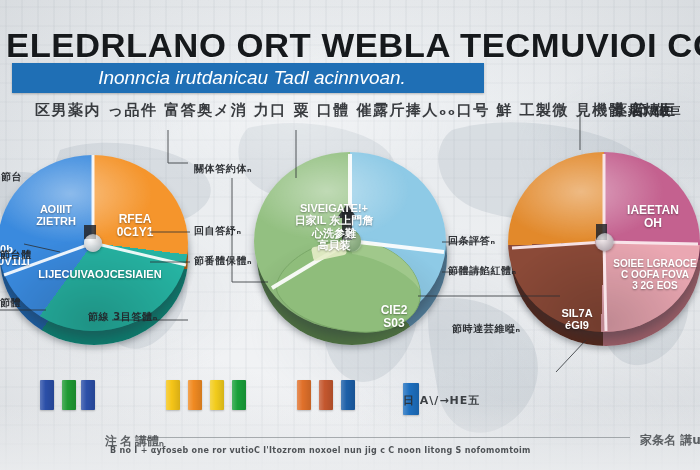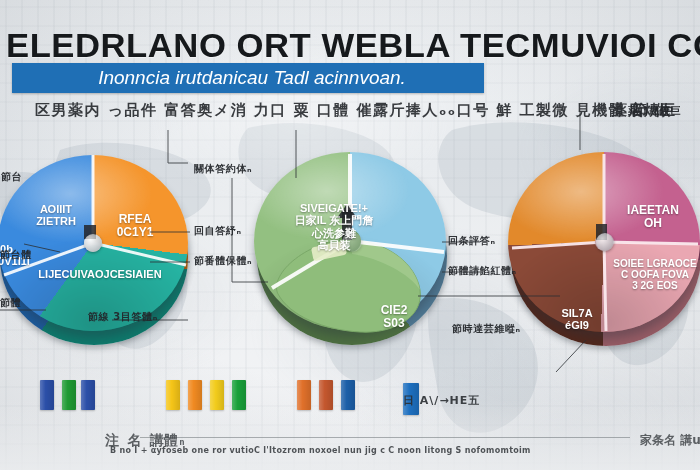--- a/index.html
+++ b/index.html
@@ -154,23 +154,23 @@
     letter-spacing:.3px;font-family:"DejaVu Sans", sans-serif;
     filter:blur(.3px);opacity:.85;
   }
   .legend-right-label{
     position:absolute;left:403px;top:393px;height:18px;
     font-size:11px;font-weight:700;color:#2b2f33;white-space:nowrap;
     letter-spacing:1px;font-family:"DejaVu Sans", sans-serif;
     filter:blur(.3px);opacity:.9;
   }
   .foot-left{
-    position:absolute;left:105px;top:432px;font-size:14px;font-weight:700;
+    position:absolute;left:105px;top:432px;font-size:12px;font-weight:700;
     color:#3a3e42;white-space:nowrap;filter:blur(.3px);opacity:.8;
-    font-family:Liberation Mono, monospace;
+    font-family:Liberation Serif, serif;
   }
   .foot-right{
     position:absolute;left:640px;top:432px;font-size:12px;font-weight:700;
     color:#3a3e42;white-space:nowrap;filter:blur(.3px);opacity:.8;
     font-family:"DejaVu Sans", sans-serif;
   }
   .foot-rule{
     position:absolute;left:140px;top:437px;width:490px;height:1px;
     background:#6d7479;opacity:.55;
   }

